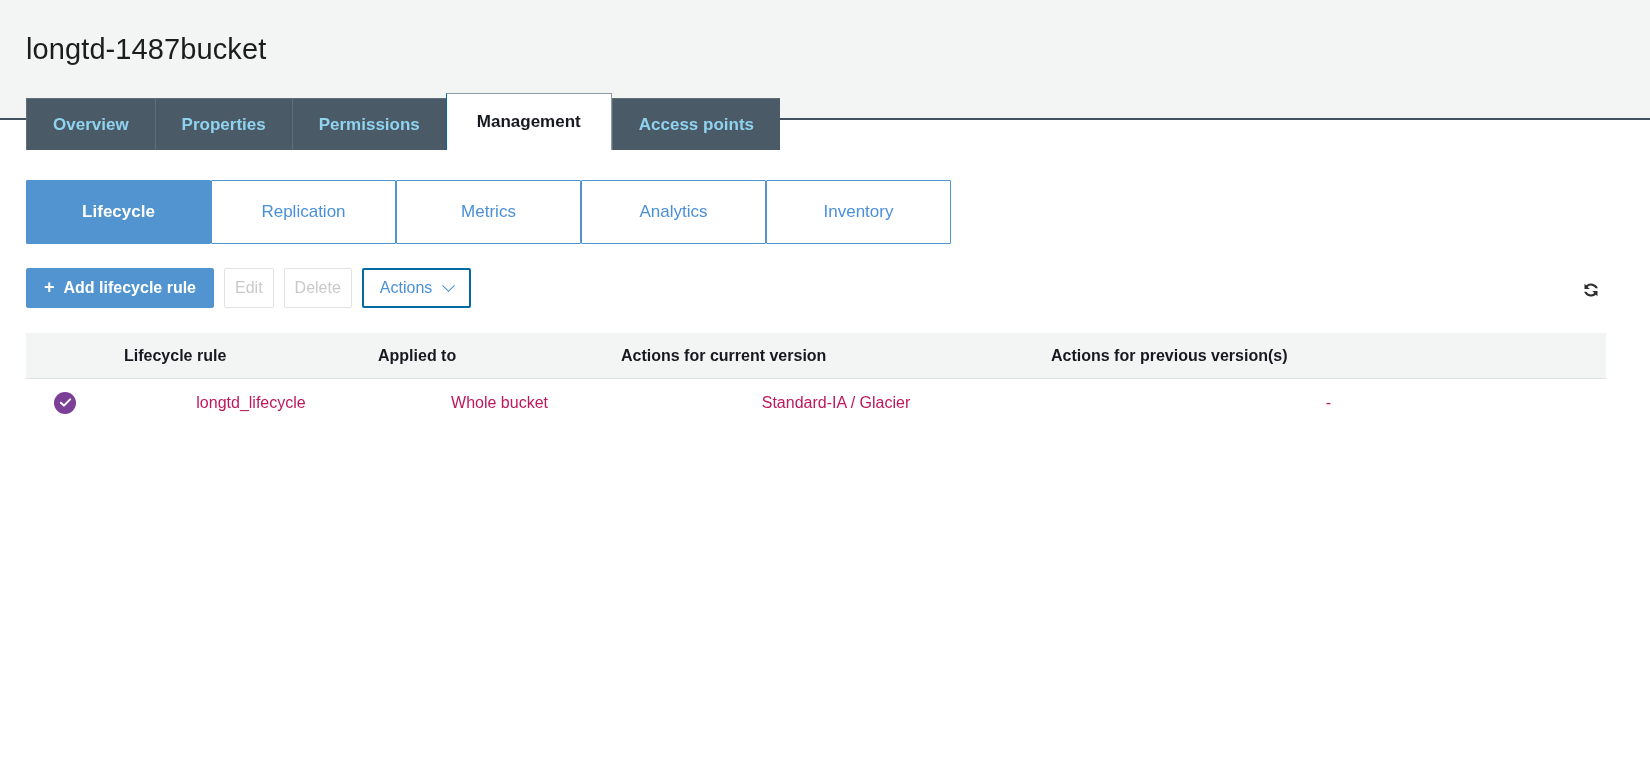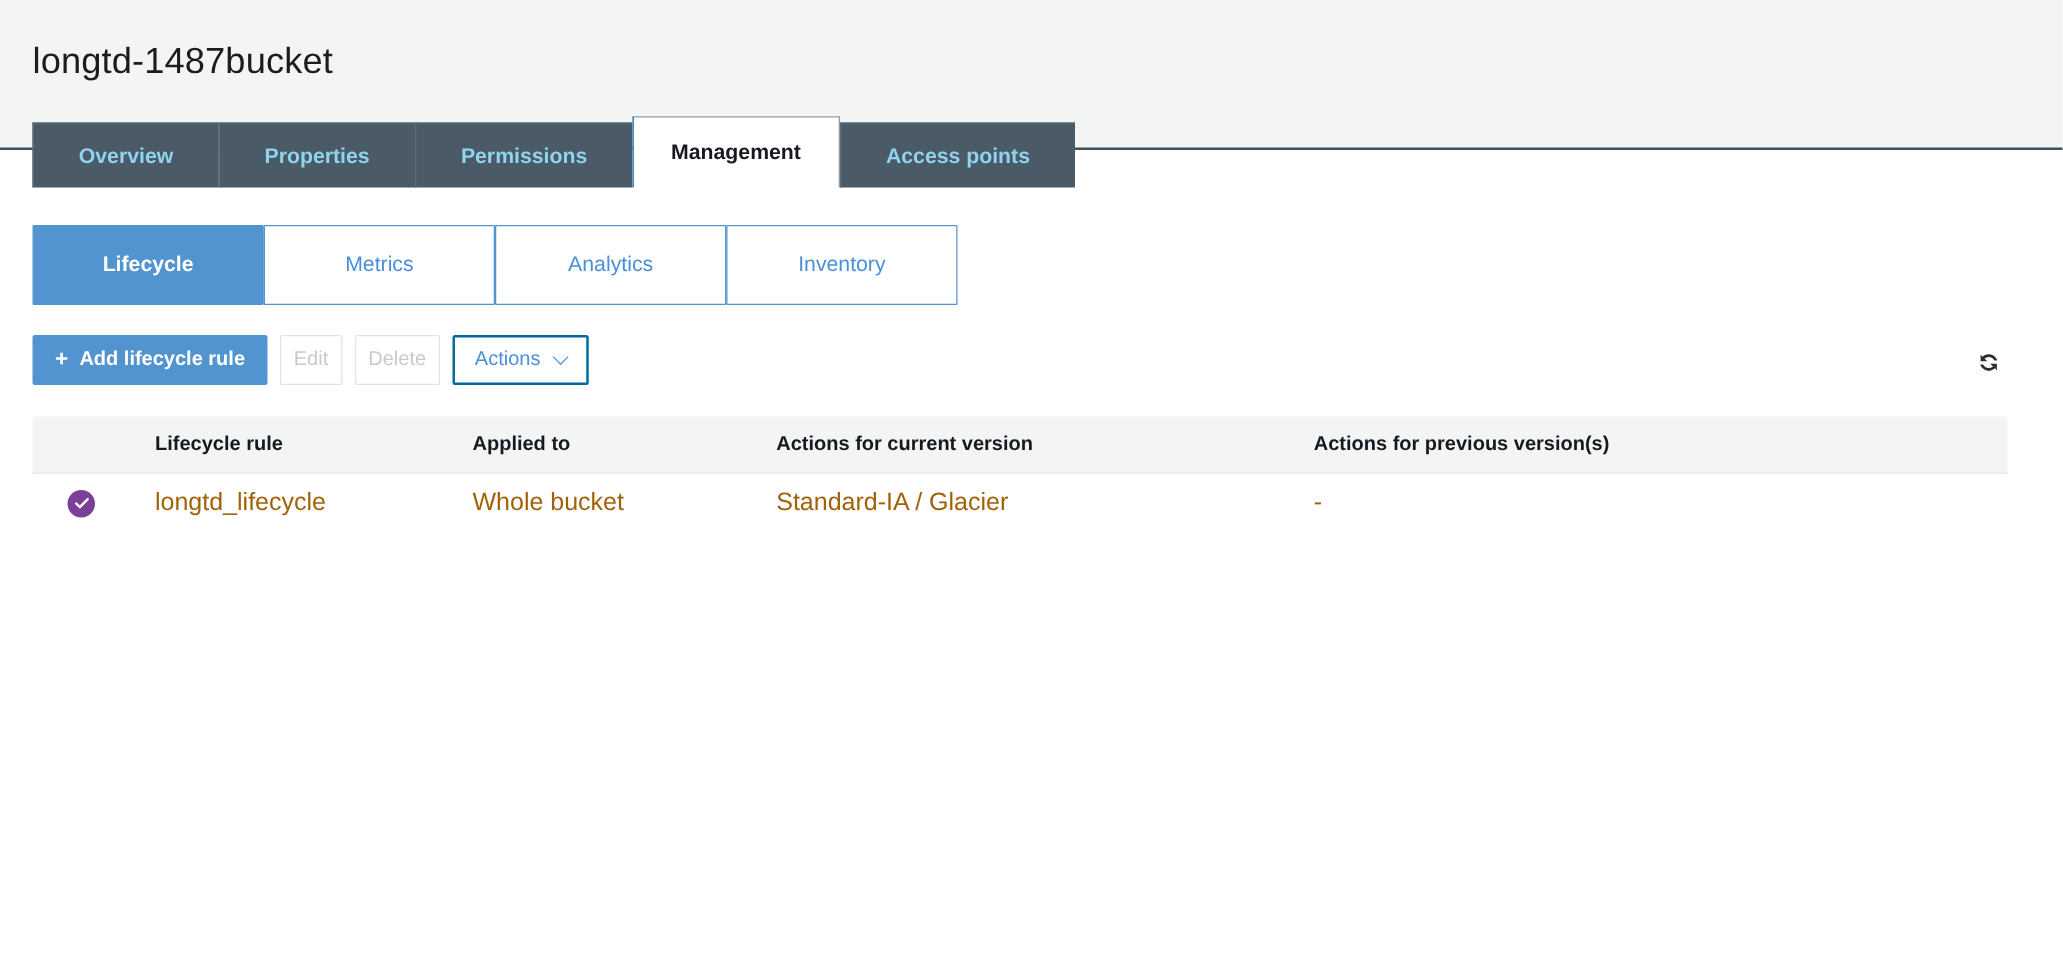--- a/index.html
+++ b/index.html
@@ -38,21 +38,21 @@
     position: absolute;
     left: 26px;
     top: 93px;
     height: 57px;
     display: flex;
     align-items: flex-end;
   }
 
   .tab {
     height: 52px;
-    padding: 0 36px;
+    padding: 0 26px;
     display: flex;
     align-items: center;
     justify-content: center;
     background: #4a5a66;
     color: #8fd3ef;
     font-size: 17px;
     font-weight: 700;
     border-left: 1px solid #5e6d78;
     border-top: 1px solid #5e6d78;
     white-space: nowrap;
@@ -205,24 +205,25 @@
   .c-current { width: 430px; }
   .c-previous { flex: 1; }
 
   .th {
     font-size: 16px;
     font-weight: 700;
     color: #16191f;
     white-space: nowrap;
   }
   .td {
-    font-size: 20px;
+    font-size: 16px;
     font-weight: 400;
-    color: #a16207;
-    white-space: nowrap;
+    color: #be185d;
+    white-space: nowrap;
+    text-align: center;
   }
 
   .check-circle {
     width: 22px; height: 22px;
     border-radius: 50%;
     background: #7b3f98;
     display: flex;
     align-items: center;
     justify-content: center;
   }
@@ -238,20 +239,21 @@
     <div class="tab">Overview</div>
     <div class="tab">Properties</div>
     <div class="tab">Permissions</div>
     <div class="tab active">Management</div>
     <div class="tab">Access points</div>
   </div>
 </div>
 
 <div class="subtab-row">
   <div class="subtab active">Lifecycle</div>
+  <div class="subtab">Replication</div>
   <div class="subtab">Metrics</div>
   <div class="subtab">Analytics</div>
   <div class="subtab">Inventory</div>
 </div>
 
 <div class="toolbar">
   <div class="btn btn-primary">
     <span class="plus-icon">+</span>
     <span>Add lifecycle rule</span>
   </div>

